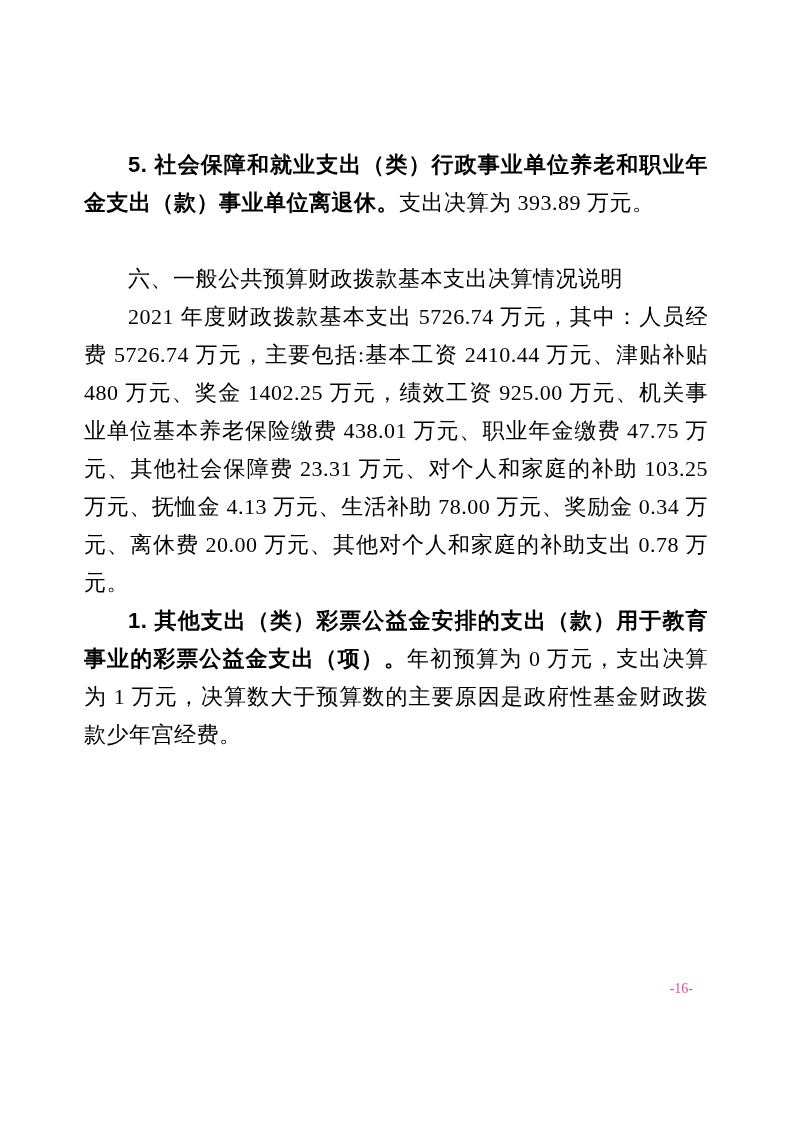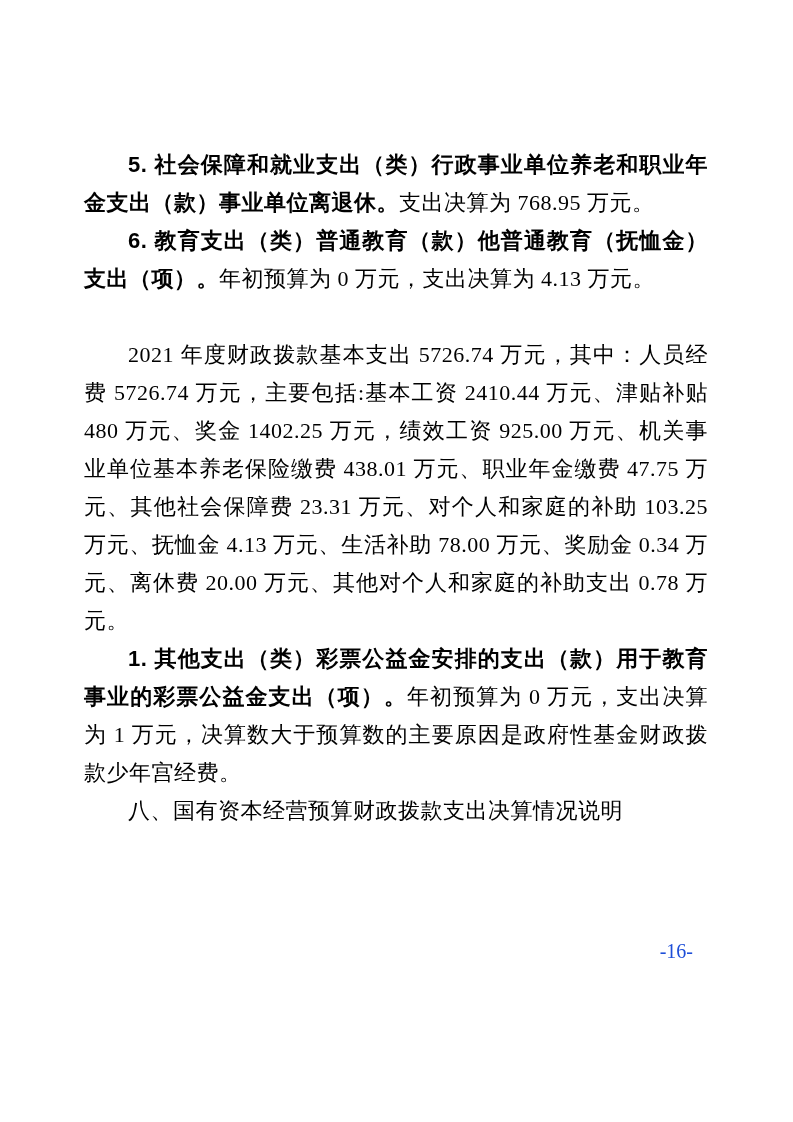--- a/index.html
+++ b/index.html
@@ -34,45 +34,44 @@
   .bold-lead {
     font-family: "Liberation Sans", "DejaVu Sans", sans-serif;
     font-weight: bold;
     letter-spacing: 0.5px;
   }
   .blank-line {
     height: 38px;
   }
   .footer-pagenum {
     position: absolute;
-    top: 940px;
+    top: 978px;
     right: 100px;
-    font-size: 20px;
+    font-size: 14px;
     line-height: 22px;
     font-family: "Liberation Serif", "DejaVu Serif", serif;
-    color: #1d4ed8;
+    color: #ec4899;
   }
 </style>
 </head>
 <body>
 
 <div class="page">
   <div class="content">
 
-    <p class="para"><span class="bold-lead">5. 社会保障和就业支出（类）行政事业单位养老和职业年金支出（款）事业单位离退休。</span><span>支出决算为 768.95 万元。</span></p>
+    <p class="para"><span class="bold-lead">5. 社会保障和就业支出（类）行政事业单位养老和职业年金支出（款）事业单位离退休。</span><span>支出决算为 393.89 万元。</span></p>
 
-    <p class="para"><span class="bold-lead">6. 教育支出（类）普通教育（款）他普通教育（抚恤金）支出（项）。</span><span>年初预算为 0 万元，支出决算为 4.13 万元。</span></p>
 
     <div class="blank-line"></div>
 
+    <p class="para">六、一般公共预算财政拨款基本支出决算情况说明</p>
 
     <p class="para">2021 年度财政拨款基本支出 5726.74 万元，其中：人员经费 5726.74 万元，主要包括:基本工资 2410.44 万元、津贴补贴 480 万元、奖金 1402.25 万元，绩效工资 925.00 万元、机关事业单位基本养老保险缴费 438.01 万元、职业年金缴费 47.75 万元、其他社会保障费 23.31 万元、对个人和家庭的补助 103.25 万元、抚恤金 4.13 万元、生活补助 78.00 万元、奖励金 0.34 万元、离休费 20.00 万元、其他对个人和家庭的补助支出 0.78 万元。</p>
 
 
 
     <p class="para"><span class="bold-lead">1. 其他支出（类）彩票公益金安排的支出（款）用于教育事业的彩票公益金支出（项）。</span><span>年初预算为 0 万元，支出决算为 1 万元，决算数大于预算数的主要原因是政府性基金财政拨款少年宫经费。</span></p>
 
-    <p class="para">八、国有资本经营预算财政拨款支出决算情况说明</p>
 
   </div>
 
   <div class="footer-pagenum">-16-</div>
 </div>
 
 </body></html>

